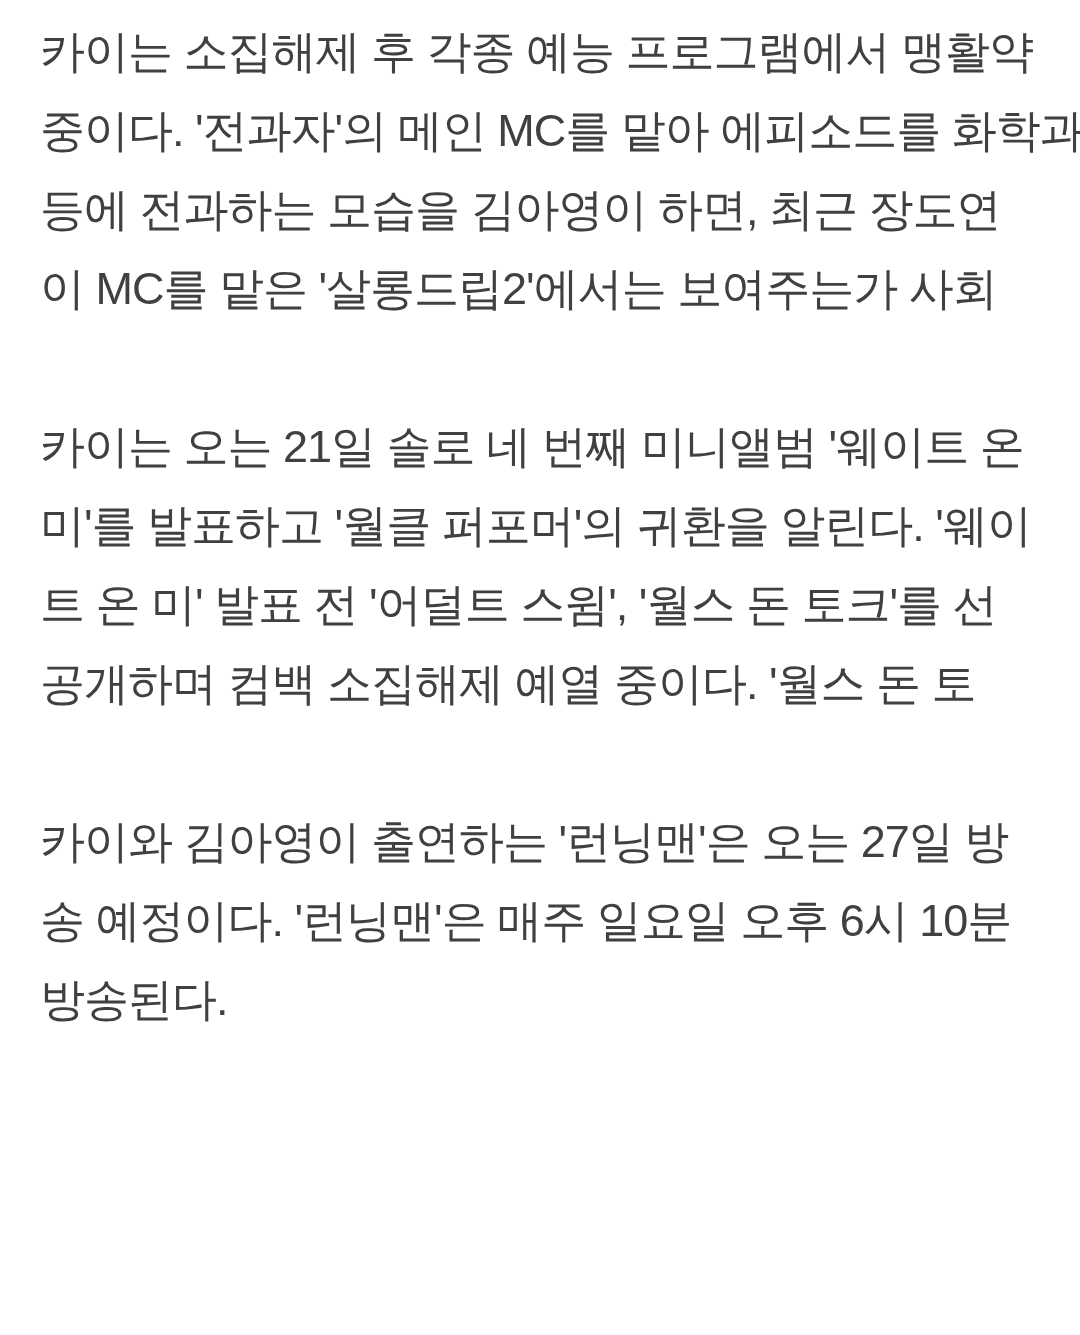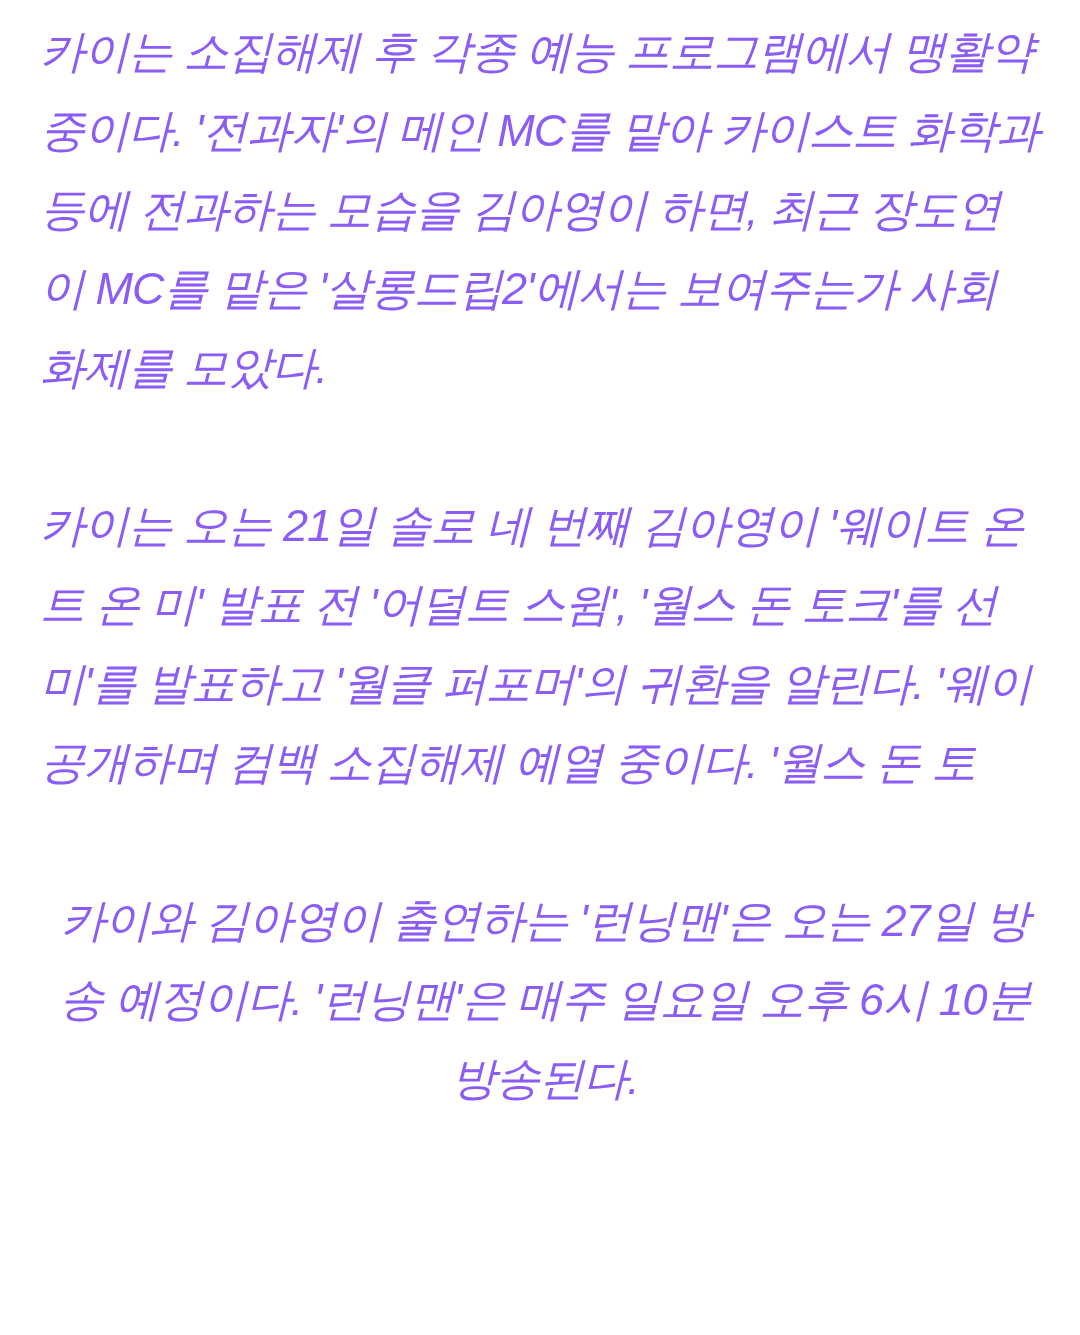--- a/index.html
+++ b/index.html
@@ -9,57 +9,54 @@
   }
   body {
     width: 1080px;
     height: 1335px;
     overflow: hidden;
     font-family: "Liberation Sans", "DejaVu Sans", sans-serif;
   }
   .article {
     box-sizing: border-box;
     padding: 12px 30px 0 40px;
-    color: #8b5cf6;
+    color: #404040;
     font-size: 45px;
     line-height: 79px;
     font-weight: 400;
     letter-spacing: -1px;
-    font-style: italic;
   }
   .para {
     margin: 0 0 79px 0;
   }
   .para:last-child {
     margin-bottom: 0;
-    text-align: center;
   }
   .line {
     display: block;
     white-space: nowrap;
     height: 79px;
   }
 </style>
 </head>
 <body>
 
 <div class="article">
 
   <p class="para">
     <span class="line">카이는 소집해제 후 각종 예능 프로그램에서 맹활약</span>
-    <span class="line">중이다. '전과자'의 메인 MC를 맡아 카이스트 화학과</span>
+    <span class="line">중이다. '전과자'의 메인 MC를 맡아 에피소드를 화학과</span>
     <span class="line">등에 전과하는 모습을 김아영이 하면, 최근 장도연</span>
     <span class="line">이 MC를 맡은 '살롱드립2'에서는 보여주는가 사회</span>
-    <span class="line">화제를 모았다.</span>
   </p>
 
   <p class="para">
-    <span class="line">카이는 오는 21일 솔로 네 번째 김아영이 '웨이트 온</span>
+    <span class="line">카이는 오는 21일 솔로 네 번째 미니앨범 '웨이트 온</span>
+    <span class="line">미'를 발표하고 '월클 퍼포머'의 귀환을 알린다. '웨이</span>
     <span class="line">트 온 미' 발표 전 '어덜트 스윔', '월스 돈 토크'를 선</span>
-    <span class="line">미'를 발표하고 '월클 퍼포머'의 귀환을 알린다. '웨이</span>
     <span class="line">공개하며 컴백 소집해제 예열 중이다. '월스 돈 토</span>
   </p>
 
   <p class="para">
     <span class="line">카이와 김아영이 출연하는 '런닝맨'은 오는 27일 방</span>
     <span class="line">송 예정이다. '런닝맨'은 매주 일요일 오후 6시 10분</span>
     <span class="line">방송된다.</span>
   </p>
 
 </div>

